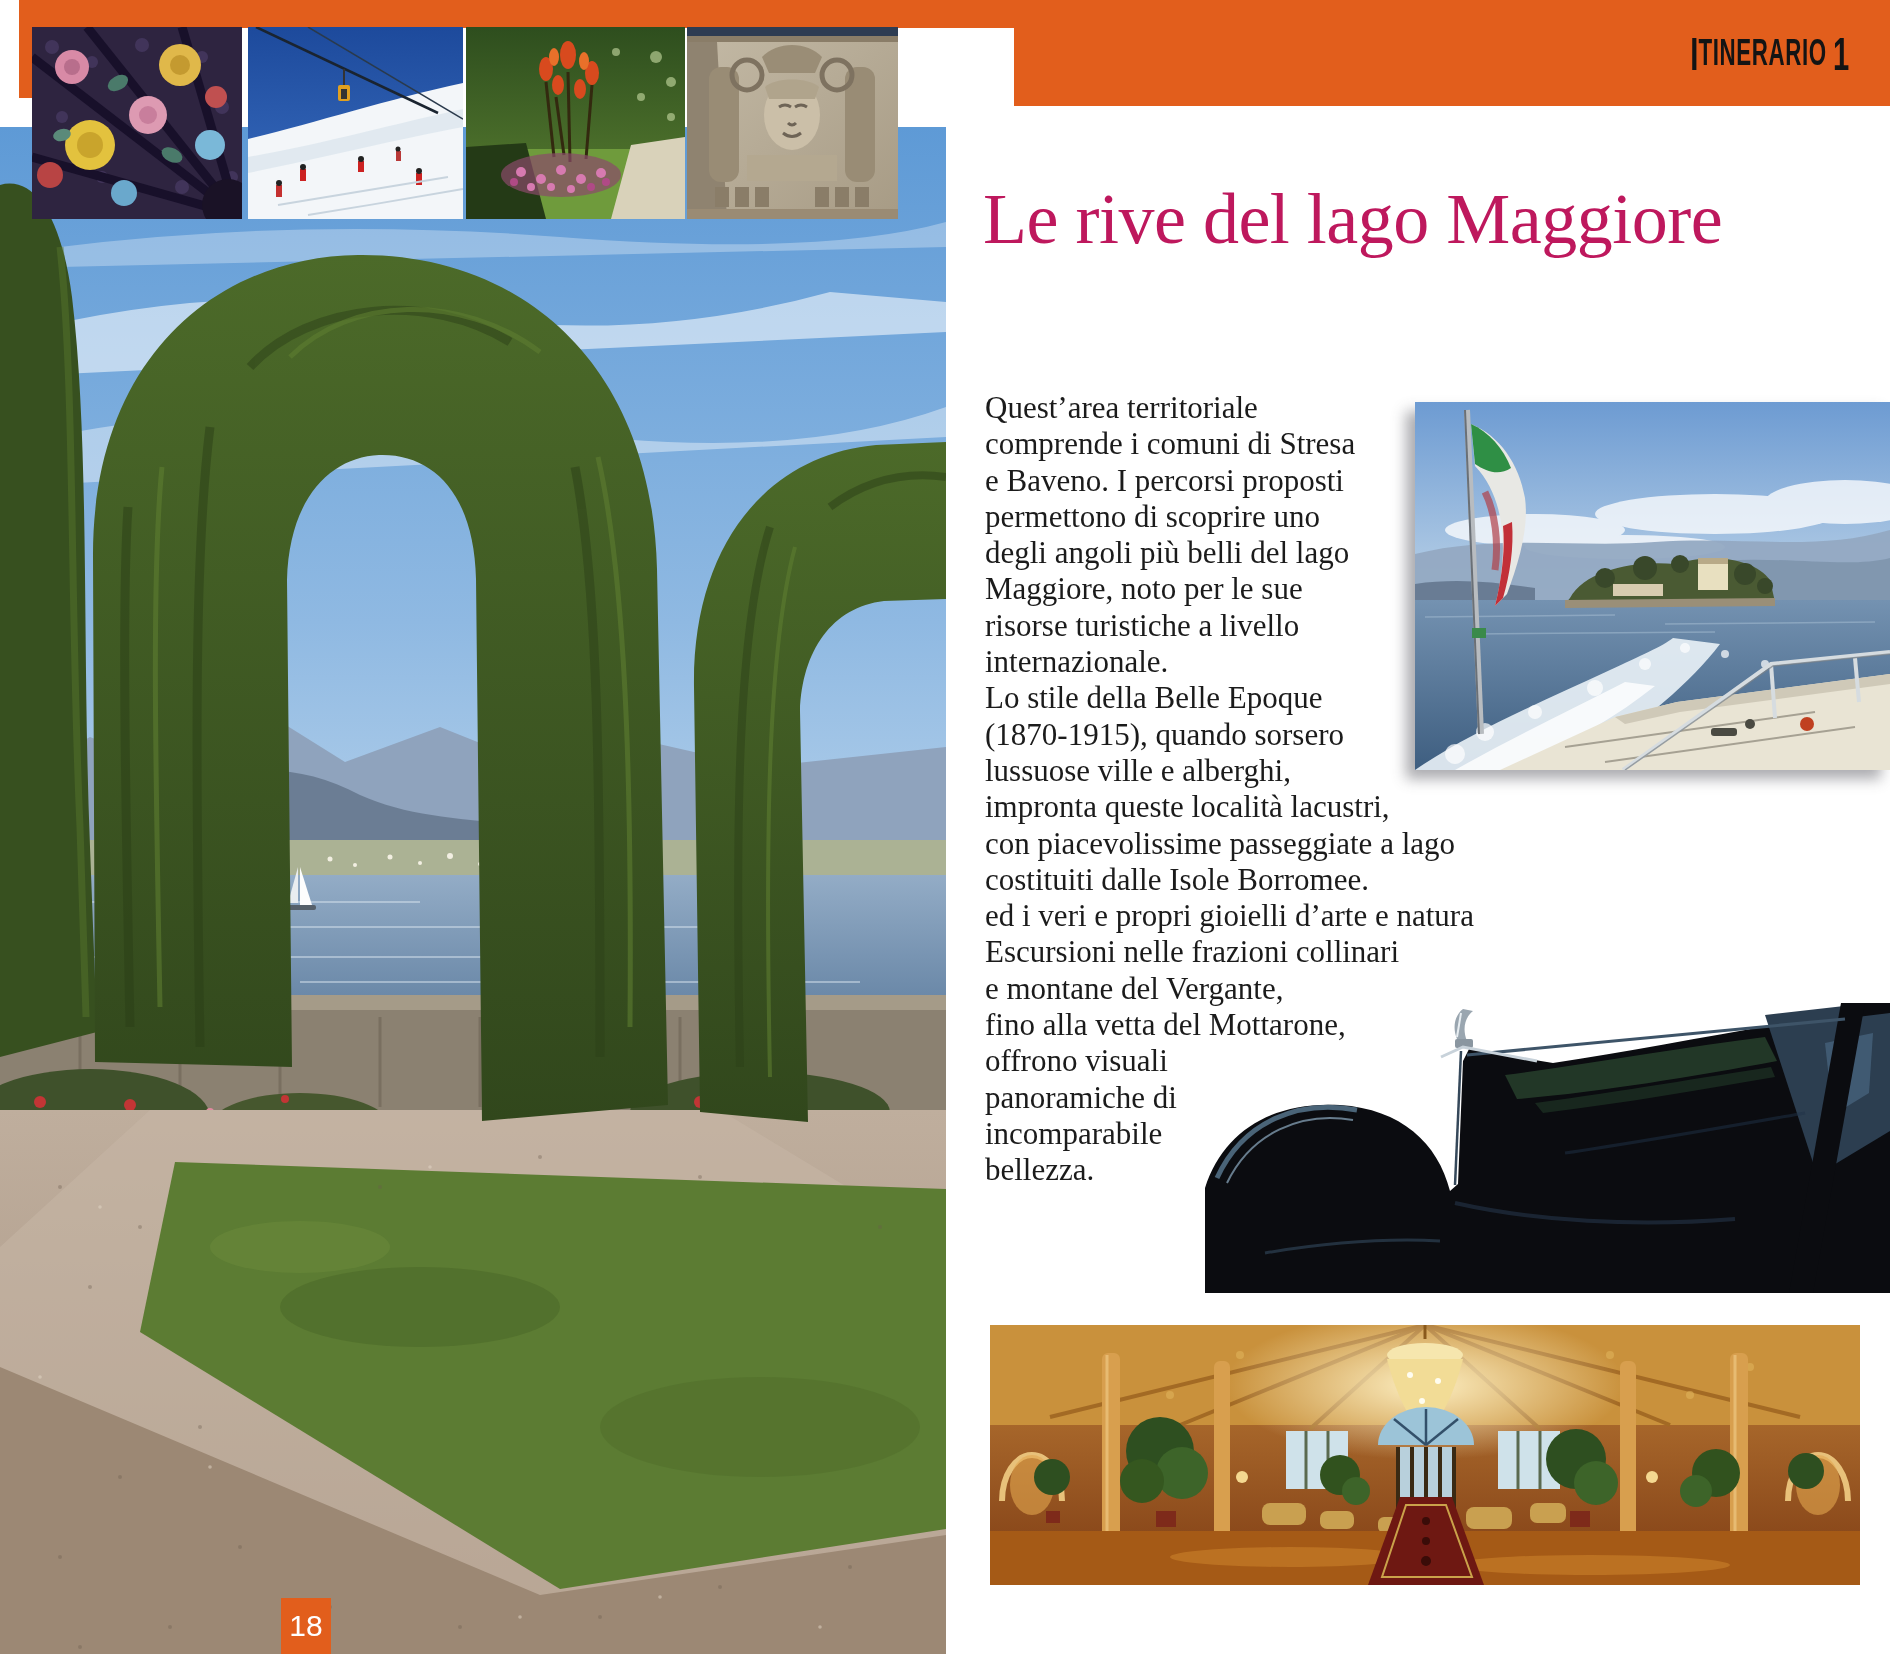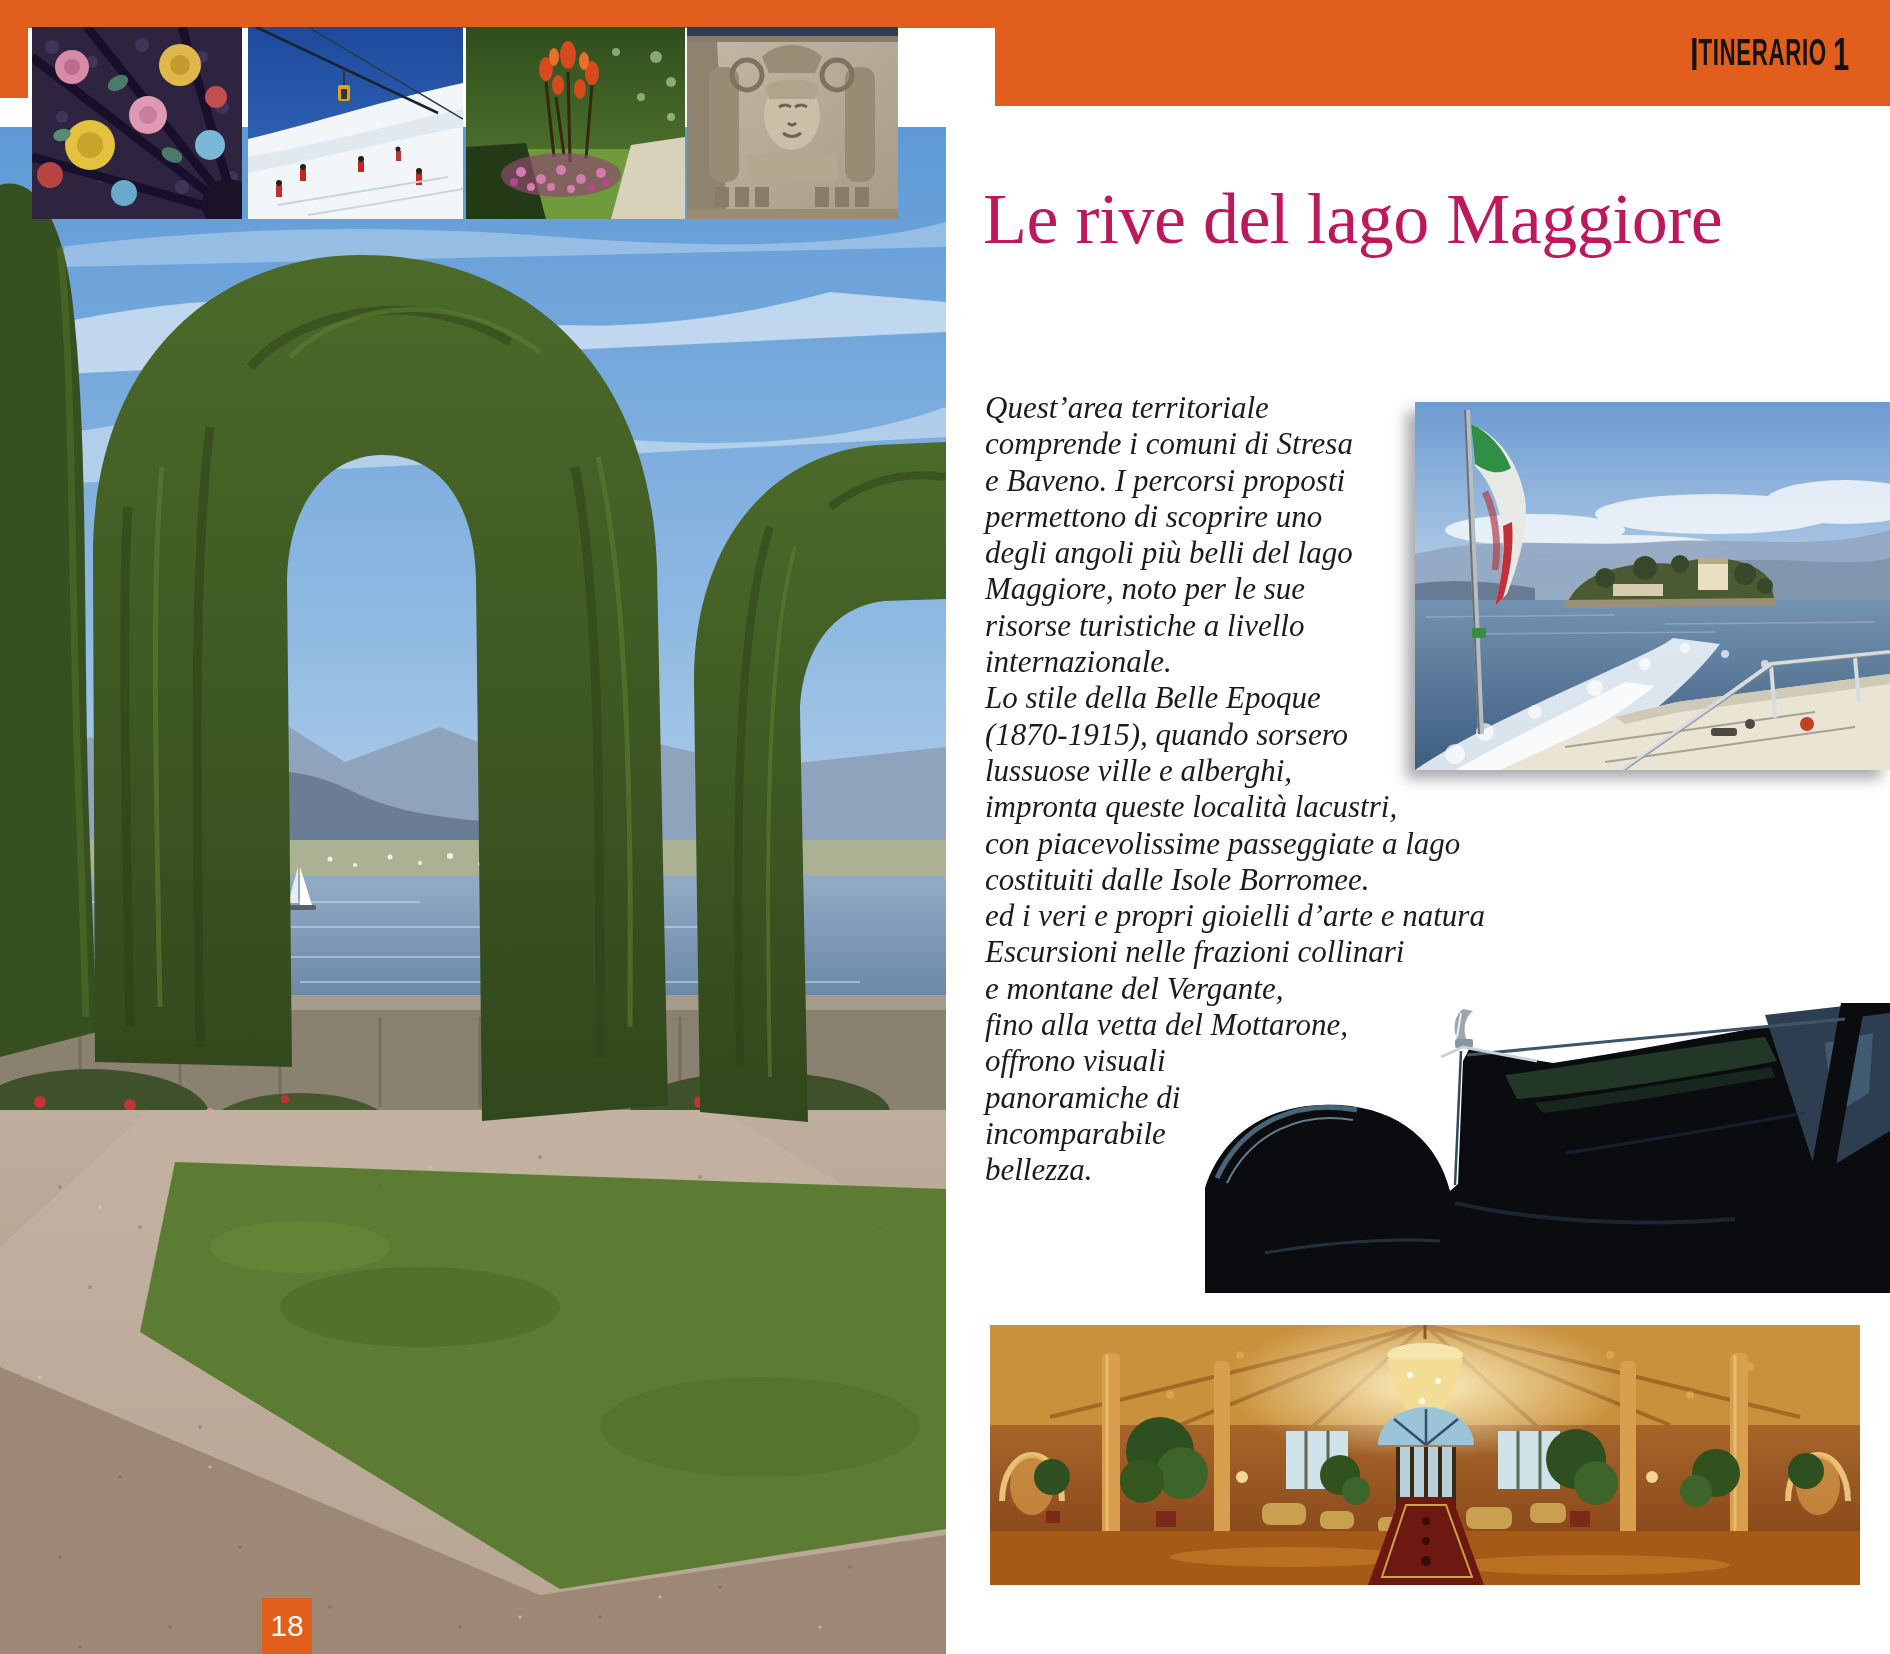--- a/index.html
+++ b/index.html
@@ -3,42 +3,42 @@
 <meta charset="utf-8">
 <style>
   html,body{margin:0;padding:0;background:#ffffff;}
   #page{position:relative;width:1890px;height:1654px;background:#ffffff;overflow:hidden;
         font-family:"Liberation Serif", serif;}
   .abs{position:absolute;}
   
   #bar-left{left:0;top:0;width:995px;height:28px;}
   #bar-right{left:995px;top:0;width:895px;height:106px;}
   #bar-edge{left:0;top:0;width:28px;height:98px;}
-  .orange{background:#E25E1C;}
+  .orange{background:#E25E1C;margin-left:19px;}
   
   #itinerario{right:41px;top:0;height:106px;display:flex;align-items:center;justify-content:flex-end;
      color:#141414;font-family:"Liberation Sans",sans-serif;font-weight:bold;
      transform:scaleX(0.62);transform-origin:100% 50%;white-space:nowrap;}
   #itinerario .small-caps{font-size:36px;letter-spacing:1px;}
   #itinerario .big{font-size:47px;}
   #itinerario .num{font-size:47px;margin-left:10px;}
   
   .thumb{top:27px;height:192px;overflow:hidden;}
   #thumb1{left:32px;width:210px;}
   #thumb2{left:248px;width:215px;}
   #thumb3{left:466px;width:219px;}
   #thumb4{left:687px;width:211px;}
   .thumb svg,.photo svg{display:block;width:100%;height:100%;}
   
   #hero{left:0;top:127px;width:946px;height:1527px;}
   
   #title{left:983px;top:180px;width:860px;font-size:72px;line-height:79px;color:#be185d;
      letter-spacing:-0.5px;}
   
-  #bodytext{left:985px;top:390px;width:600px;font-style:italic;font-size:31px;
+  #bodytext{left:985px;top:390px;width:600px;font-size:31px;
      line-height:36.3px;color:#1b1b1b;}
   .bodyline{white-space:nowrap;}
   
   #boat{left:1415px;top:402px;width:475px;height:368px;box-shadow:-9px 9px 13px rgba(70,70,80,.45);}
   #car{left:1205px;top:1003px;width:685px;height:290px;}
   #lobby{left:990px;top:1325px;width:870px;height:260px;}
   
   .pagetab{width:50px;height:56px;display:flex;align-items:center;justify-content:center;
      color:#ffffff;font-family:"Liberation Sans",sans-serif;font-size:30px;}
   #pagetab-left{left:262px;top:1598px;}

